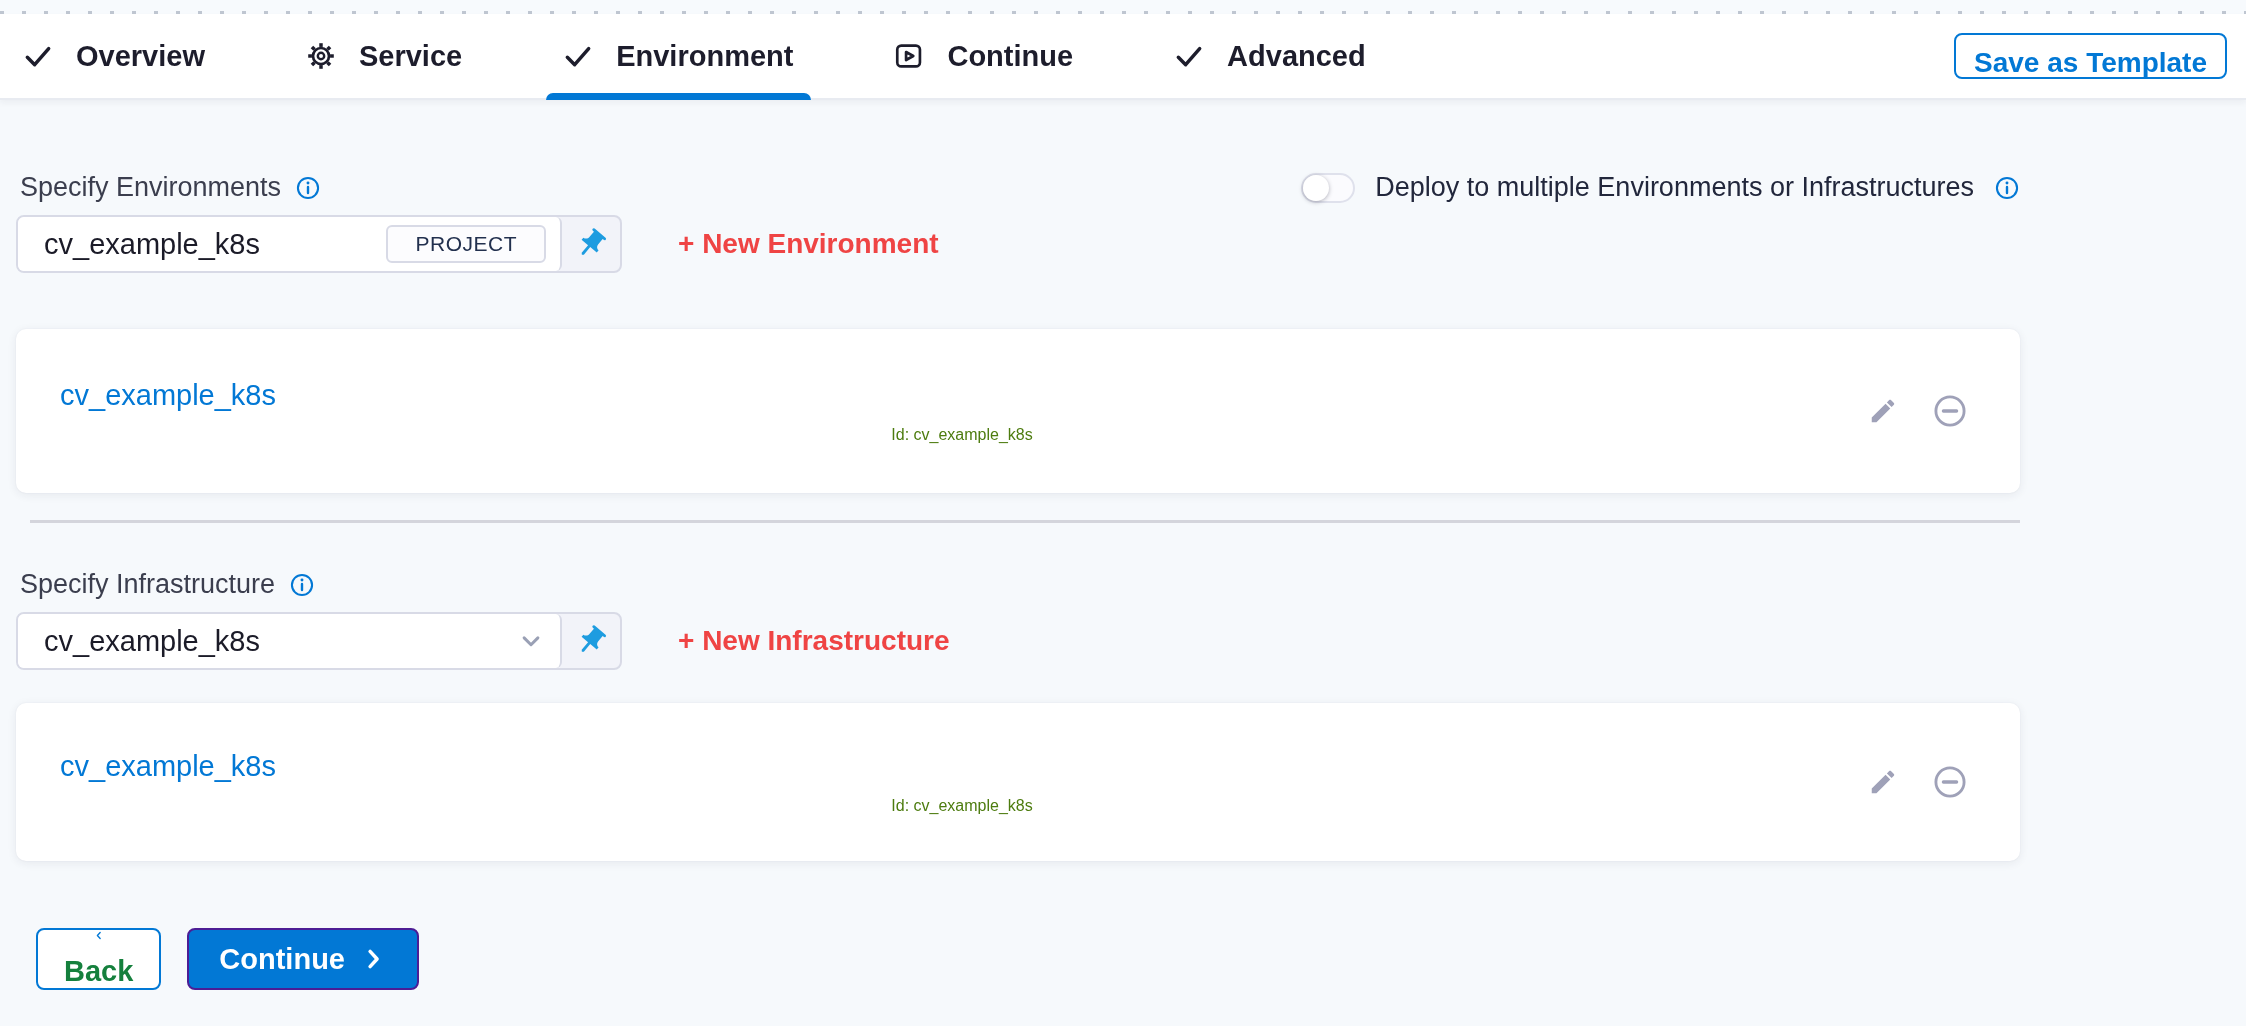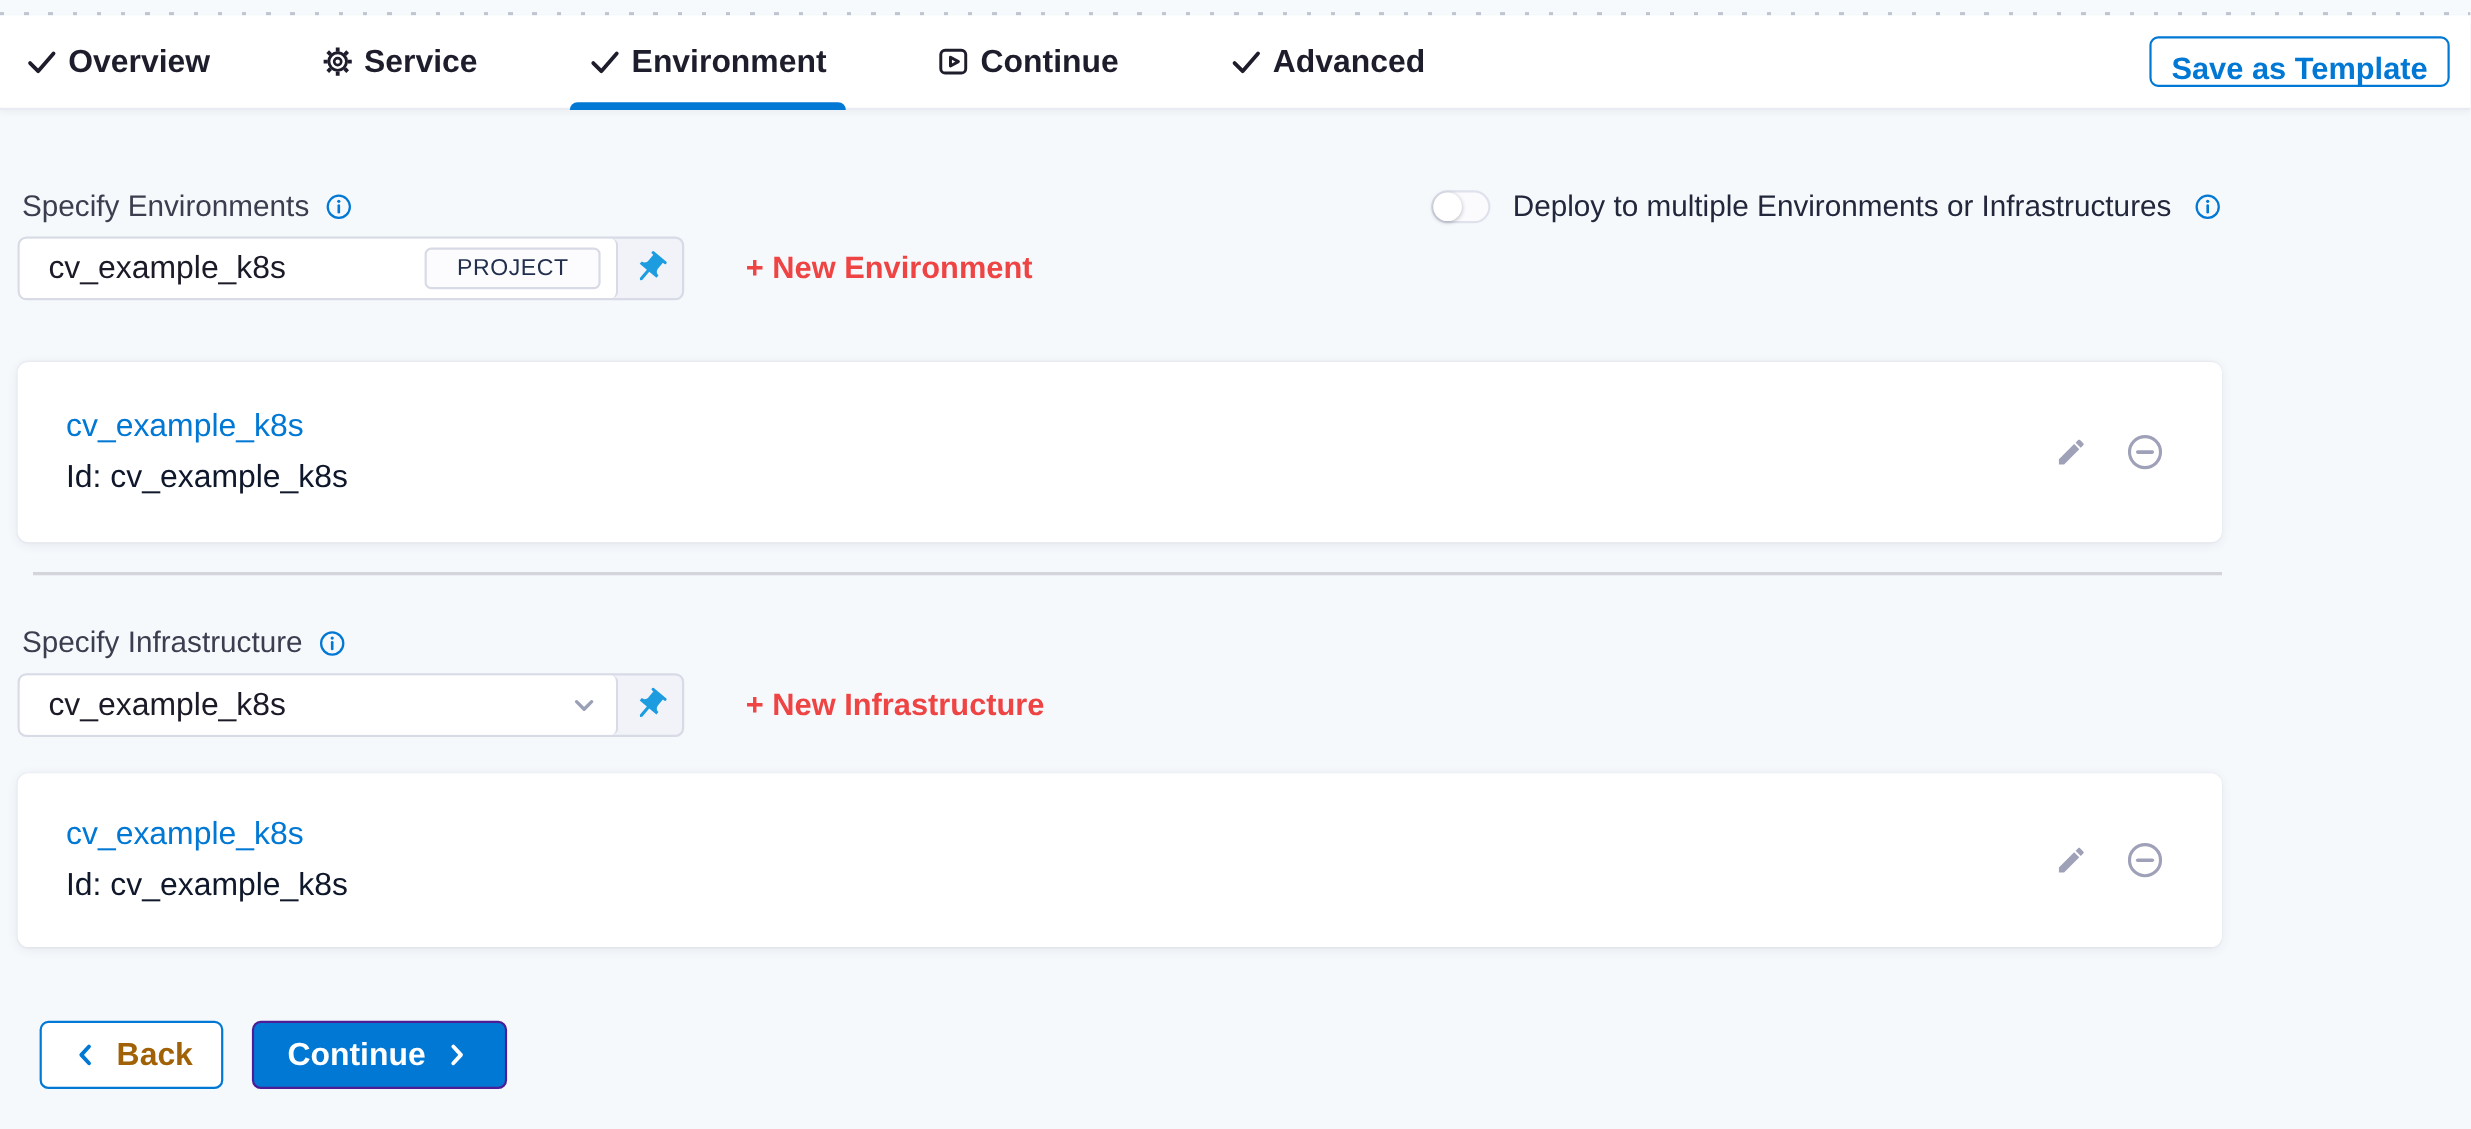--- a/index.html
+++ b/index.html
@@ -20,21 +20,21 @@
 
   
   .tabbar {
     height:86px; background:#ffffff; display:flex; align-items:stretch;
     padding:0 19px 0 20px; gap:96px;
     border-bottom:2px solid #e8ebf1;
     box-shadow:0 3px 6px rgba(40,41,61,0.05);
     position:relative;
   }
   .tab {
-    display:flex; align-items:center; gap:8px; position:relative;
+    display:flex; align-items:center; gap:22px; position:relative;
     padding:0 2px; cursor:pointer; white-space:nowrap;
   }
   .tab .tlabel { font-size:29px; font-weight:600; color:#1d1d2c; }
   .tab.active::after {
     content:""; position:absolute; left:-14px; right:-16px; bottom:-2px; height:7px;
     background:#0278d5; border-radius:7px 7px 0 0;
   }
   .tabspacer { flex:1; }
   .save-tpl {
     align-self:center; height:46px; display:flex; align-items:center; gap:12px;
@@ -90,34 +90,34 @@
   }
 
   .entity-card {
     margin-top:56px; height:164px; background:#ffffff; border-radius:10px;
     box-shadow:0 2px 10px rgba(40,41,61,0.08), 0 0 2px rgba(40,41,61,0.06);
     display:flex; align-items:center; padding:0 48px 0 44px;
   }
   .entity-card.infra { margin-top:33px; height:158px; }
   .entity-card .info { flex:1; min-width:0; }
   .entity-title { font-size:29px; font-weight:500; color:#0278d5; text-decoration:none; cursor:pointer; display:inline-block; }
-  .entity-id { margin-top:14px; font-size:29px; color:#0f172a; }
+  .entity-id { margin-top:14px; font-size:16px; color:#4d7c0f;text-align:center; }
   .card-actions { display:flex; align-items:center; gap:26px; }
   .icon-btn { background:none; border:none; padding:4px; cursor:pointer; display:flex; align-items:center; }
 
   .divider { margin:27px 0 0 14px; height:3px; background:#d4d5dc; }
 
   .row-labels2 { margin-top:46px; }
 
   footer { display:flex; align-items:center; margin:67px 0 0 20px; gap:26px; }
   .btn {
     height:62px; display:flex; align-items:center; gap:14px; border-radius:8px;
     font-family:inherit; font-size:29px; font-weight:700; cursor:pointer; padding:0 26px;
   }
-  .btn-back { background:#ffffff; border:2px solid #0278d5; color:#a16207; }
+  .btn-back { background:#ffffff; border:2px solid #0278d5; color:#15803d;flex-direction:column; }
   .btn-continue { background:#0278d5; border:2px solid #4c1d95; color:#ffffff; padding:16px 30px; }
 </style>
 </head>
 <body>
 
 <div class="topstrip"></div>
 
 <nav class="tabbar">
   <div class="tab">
     <svg width="32" height="32" viewBox="0 0 24 24">

